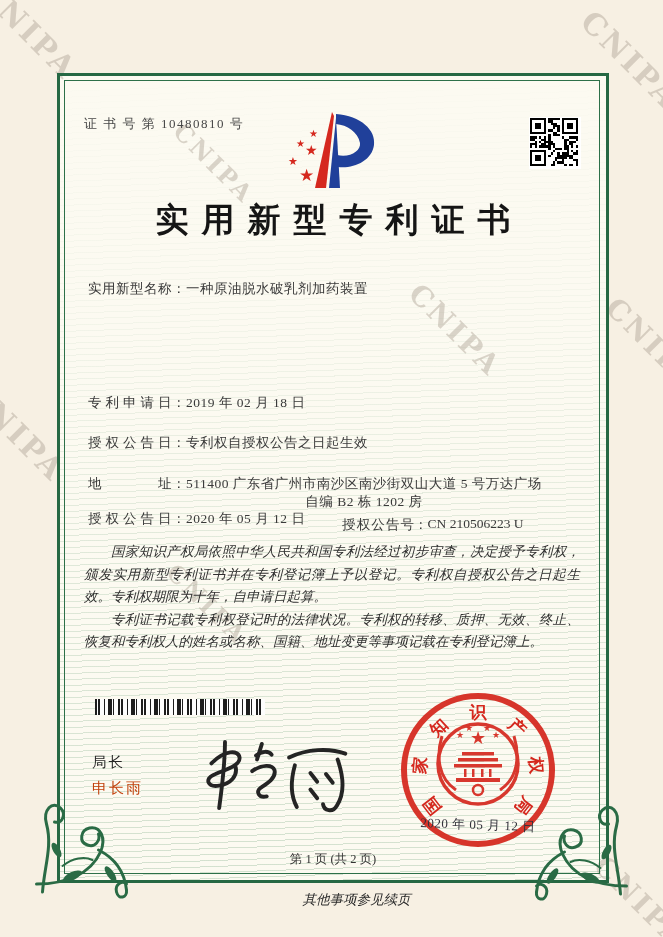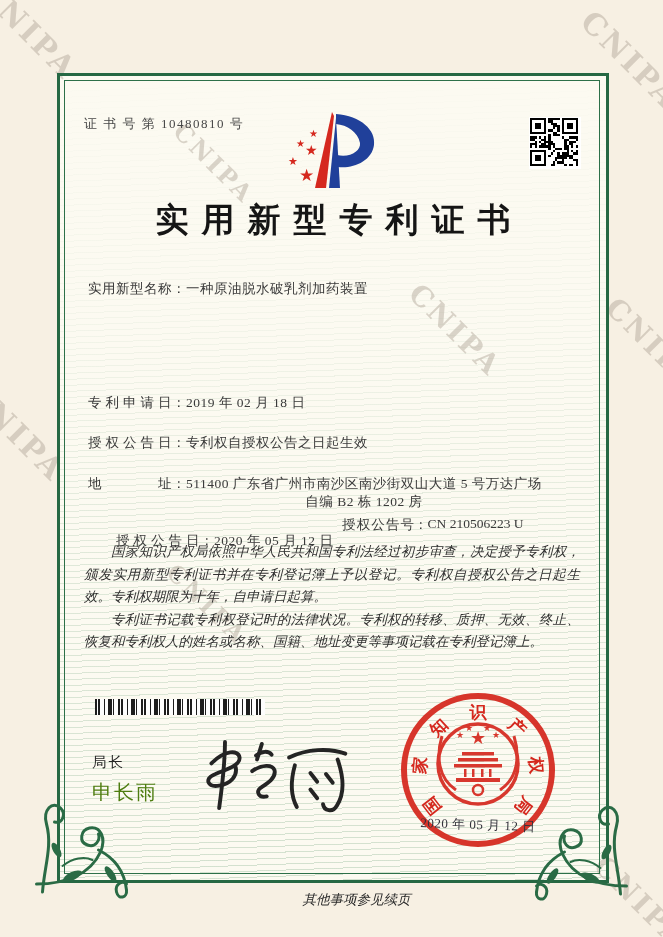--- a/index.html
+++ b/index.html
@@ -46,21 +46,21 @@
     text-align:justify;}
   .body-text p{margin:0; text-indent:2em;}
   
   .barcode{position:absolute; left:95px; top:699px; width:170px; height:16px; z-index:4;
     background:repeating-linear-gradient(90deg,
       #1d1d1d 0 2px,#fdfdfd 2px 3px,#1d1d1d 3px 5px,#fdfdfd 5px 9px,
       #1d1d1d 9px 10px,#fdfdfd 10px 13px,#1d1d1d 13px 17px,#fdfdfd 17px 18px,
       #1d1d1d 18px 19px,#fdfdfd 19px 23px);}
   
   .signer-title{position:absolute; left:92px; top:753px; z-index:4; font-family:Liberation Mono, monospace; font-size:14.5px; letter-spacing:2px; color:#262626;}
-  .signer-name{position:absolute; left:92px; top:779px; z-index:4; font-family:"Liberation Sans",sans-serif; font-size:20px; letter-spacing:2px; color:#4d7c0f;}
+  .signer-name{position:absolute; left:92px; top:779px; z-index:4; font-family:"Liberation Sans",sans-serif; font-size:15px; letter-spacing:2px; color:#c2410c;}
   .signature{position:absolute; left:192px; top:736px; z-index:5;}
   
   .seal{position:absolute; left:398px; top:690px; width:160px; height:160px; z-index:5;}
   .seal svg{position:absolute; left:0; top:0;}
   .seal-ring{position:absolute; left:0; top:0; width:160px; height:160px;}
   .seal-ring span{position:absolute; left:50%; top:50%; font-size:17px; font-weight:bold; color:#d5281e; line-height:1;}
   .seal-date{position:absolute; left:398px; top:816px; width:160px; z-index:6;
     text-align:center; font-size:13px; color:#34333c; letter-spacing:0.5px; transform:rotate(2deg);}
   
   .page-no{position:absolute; left:57px; top:851px; width:552px; z-index:4; text-align:center; font-size:12.5px; color:#333;}
@@ -246,21 +246,21 @@
   </div>
   <div class="row" style="top:394px;">
     <span class="f-label">专利申请日</span><span class="f-colon">：</span><span class="f-value">2019 年 02 月 18 日</span>
   </div>
   <div class="row" style="top:434px;">
     <span class="f-label">授权公告日</span><span class="f-colon">：</span><span class="f-value">专利权自授权公告之日起生效</span>
   </div>
   <div class="row" style="top:475px;font-family:Liberation Serif, serif;">
     <span class="f-label">地址</span><span class="f-colon">：</span><span class="f-value"><span>511400 广东省广州市南沙区南沙街双山大道 5 号万达广场</span><br><span>自编 B2 栋 1202 房</span></span>
   </div>
-  <div class="row" style="top:532px;margin-left:28px;">
+  <div class="row" style="top:510px;">
     <span class="f-label">授权公告日</span><span class="f-colon">：</span><span class="f-value">2020 年 05 月 12 日</span>
   </div>
   <div class="grant" style="top:516px;">
     <span class="f-label">授权公告号</span><span class="f-colon">：</span><span class="f-value">CN 210506223 U</span>
   </div>
 
   <div class="body-text">
     <p>国家知识产权局依照中华人民共和国专利法经过初步审查，决定授予专利权，颁发实用新型专利证书并在专利登记簿上予以登记。专利权自授权公告之日起生效。专利权期限为十年，自申请日起算。</p>
     <p>专利证书记载专利权登记时的法律状况。专利权的转移、质押、无效、终止、恢复和专利权人的姓名或名称、国籍、地址变更等事项记载在专利登记簿上。</p>
   </div>
@@ -337,15 +337,16 @@
       <path d="M4,96 C34,96 58,86 68,64 C74,50 68,38 57,40 C48,42 46,54 55,57 C63,60 68,52 66,46"></path>
       <path d="M10,104 C12,78 20,58 14,36 C10,22 20,12 28,20 C34,26 30,36 22,34"></path>
       <path d="M66,62 C82,70 92,84 94,102 C95,110 86,112 84,104 C82,96 90,92 94,96"></path>
       <path d="M30,78 C40,70 52,68 60,72" stroke-width="2"></path>
       <ellipse cx="40" cy="88" rx="10" ry="4" fill="#2a6b45" stroke="none" transform="rotate(-25 40 88)"></ellipse>
       <ellipse cx="24" cy="62" rx="8" ry="3.5" fill="#2a6b45" stroke="none" transform="rotate(60 24 62)"></ellipse>
       <ellipse cx="78" cy="86" rx="9" ry="3.5" fill="#2a6b45" stroke="none" transform="rotate(55 78 86)"></ellipse>
     </svg>
   </div>
 
+  <div class="page-no">第 1 页 (共 2 页)</div>
   <div class="continuation">其他事项参见续页</div>
 
 </div>
 
 </body></html>

